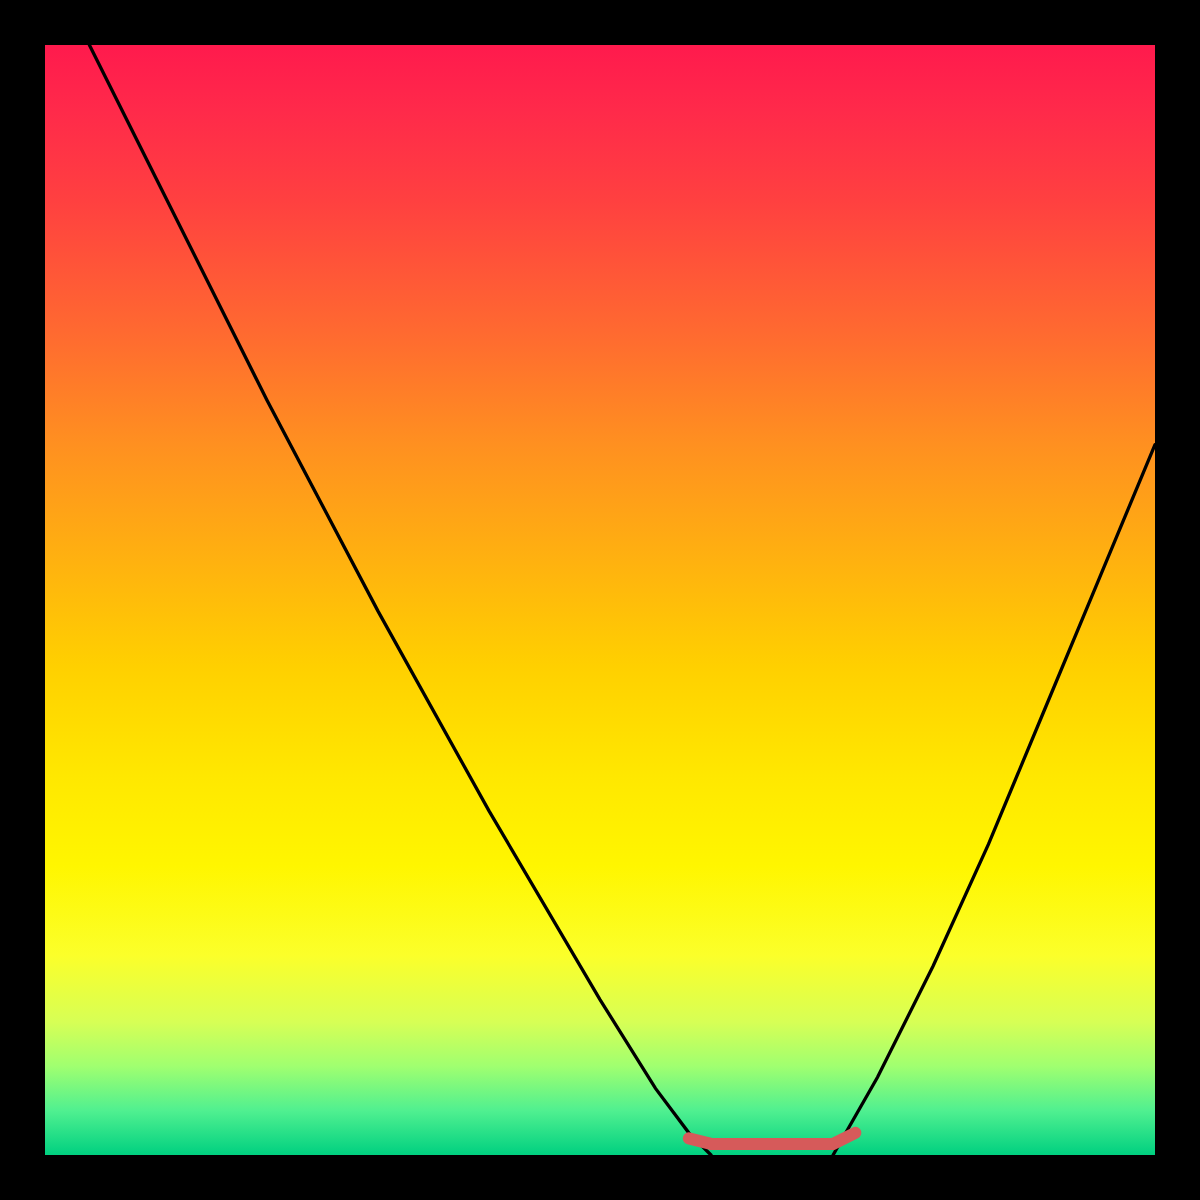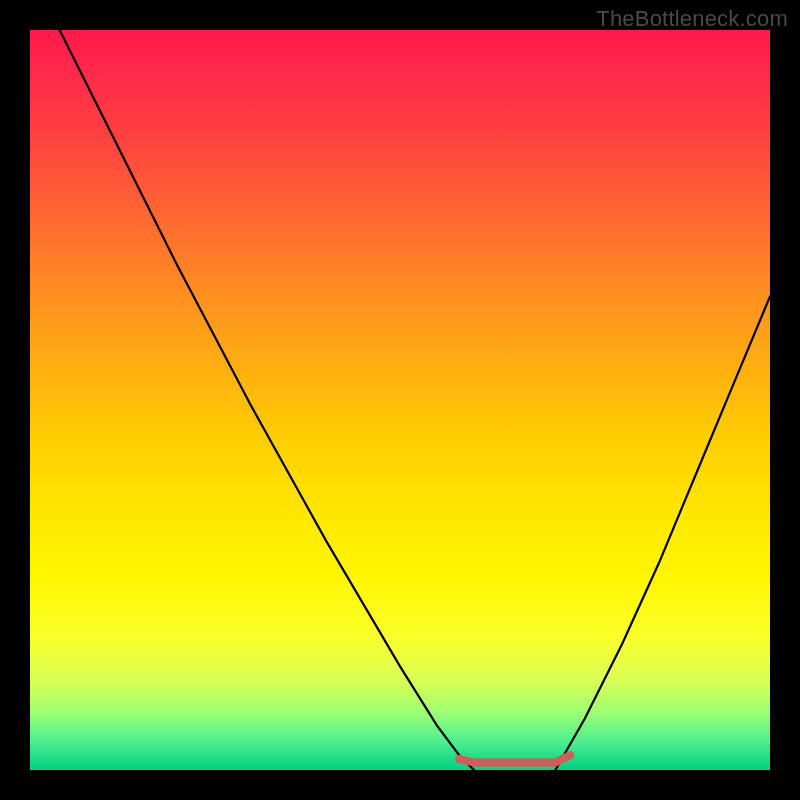--- a/index.html
+++ b/index.html
@@ -65,14 +65,13 @@
 <div class="frame">
 
   <div class="plot-area">
     <svg class="curves" viewBox="0 0 740 740" preserveAspectRatio="none">
       <path d="M29.6 0.0 L74.0 88.8 L148.0 236.8 L222.0 377.4 L296.0 510.6 L370.0 636.4 L407.0 695.6 L429.2 725.2 L444.0 740.0" id="path-left" fill="none" stroke="#000" stroke-width="2.2" stroke-linecap="round"></path>
       <path d="M525.4 740.0 L555.0 688.2 L592.0 614.2 L629.0 532.8 L666.0 444.0 L703.0 355.2 L740.0 266.4" id="path-right" fill="none" stroke="#000" stroke-width="2.2" stroke-linecap="round"></path>
       <path d="M429.2 728.9 L444.0 732.6 L466.2 732.6 L488.4 732.6 L510.6 732.6 L525.4 732.6 L540.2 725.2" id="path-valley" fill="none" stroke="#d65a5a" stroke-width="8" stroke-linecap="round"></path>
     </svg>
   </div>
 
-  <div class="watermark">TheBottleneck.com</div>
 </div>
 
 </body></html>

